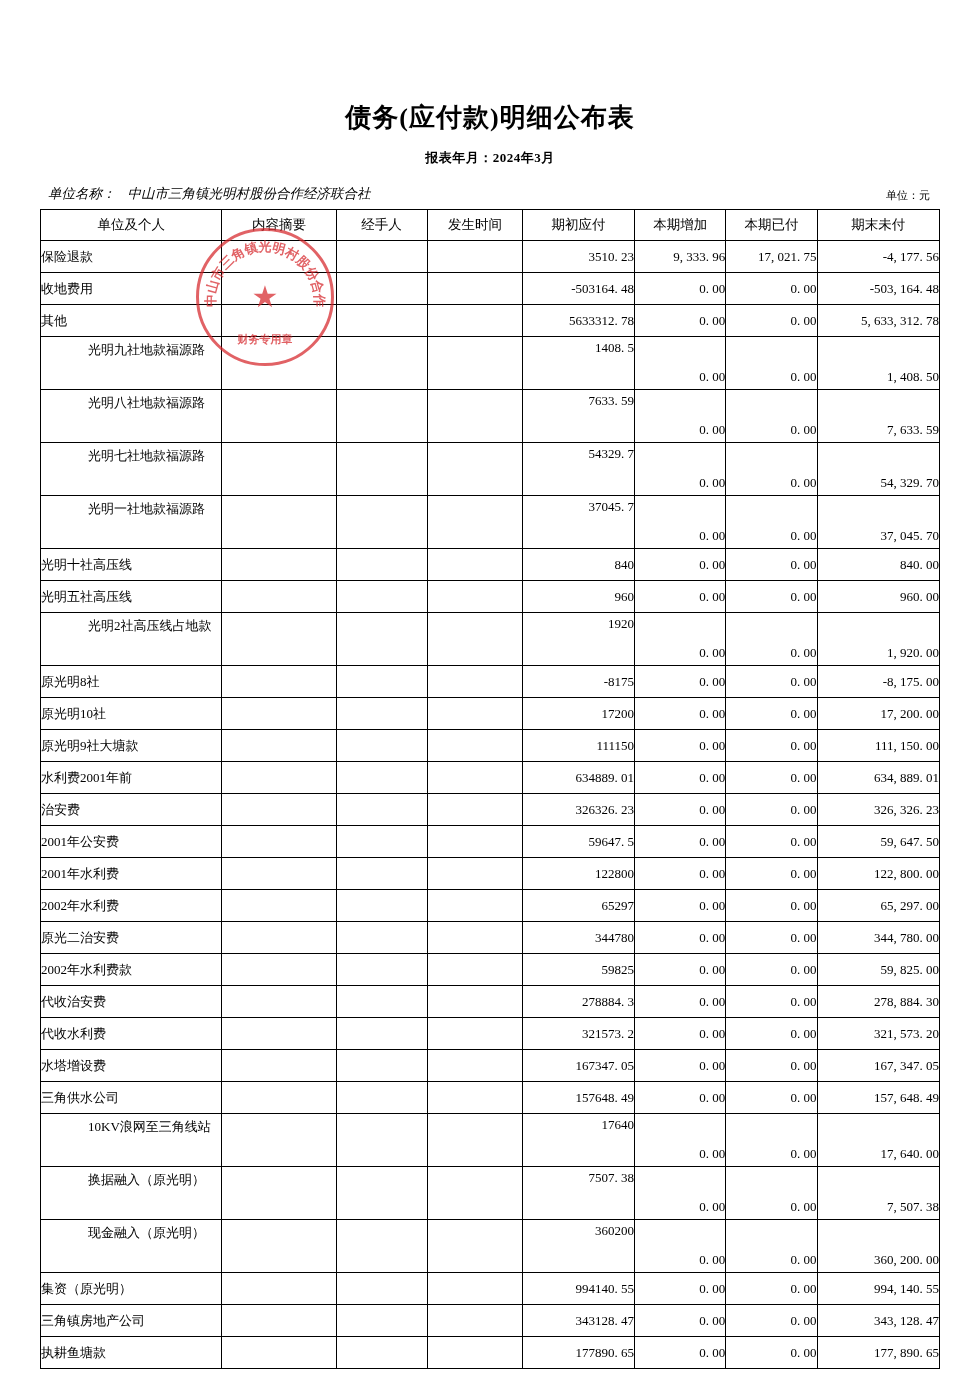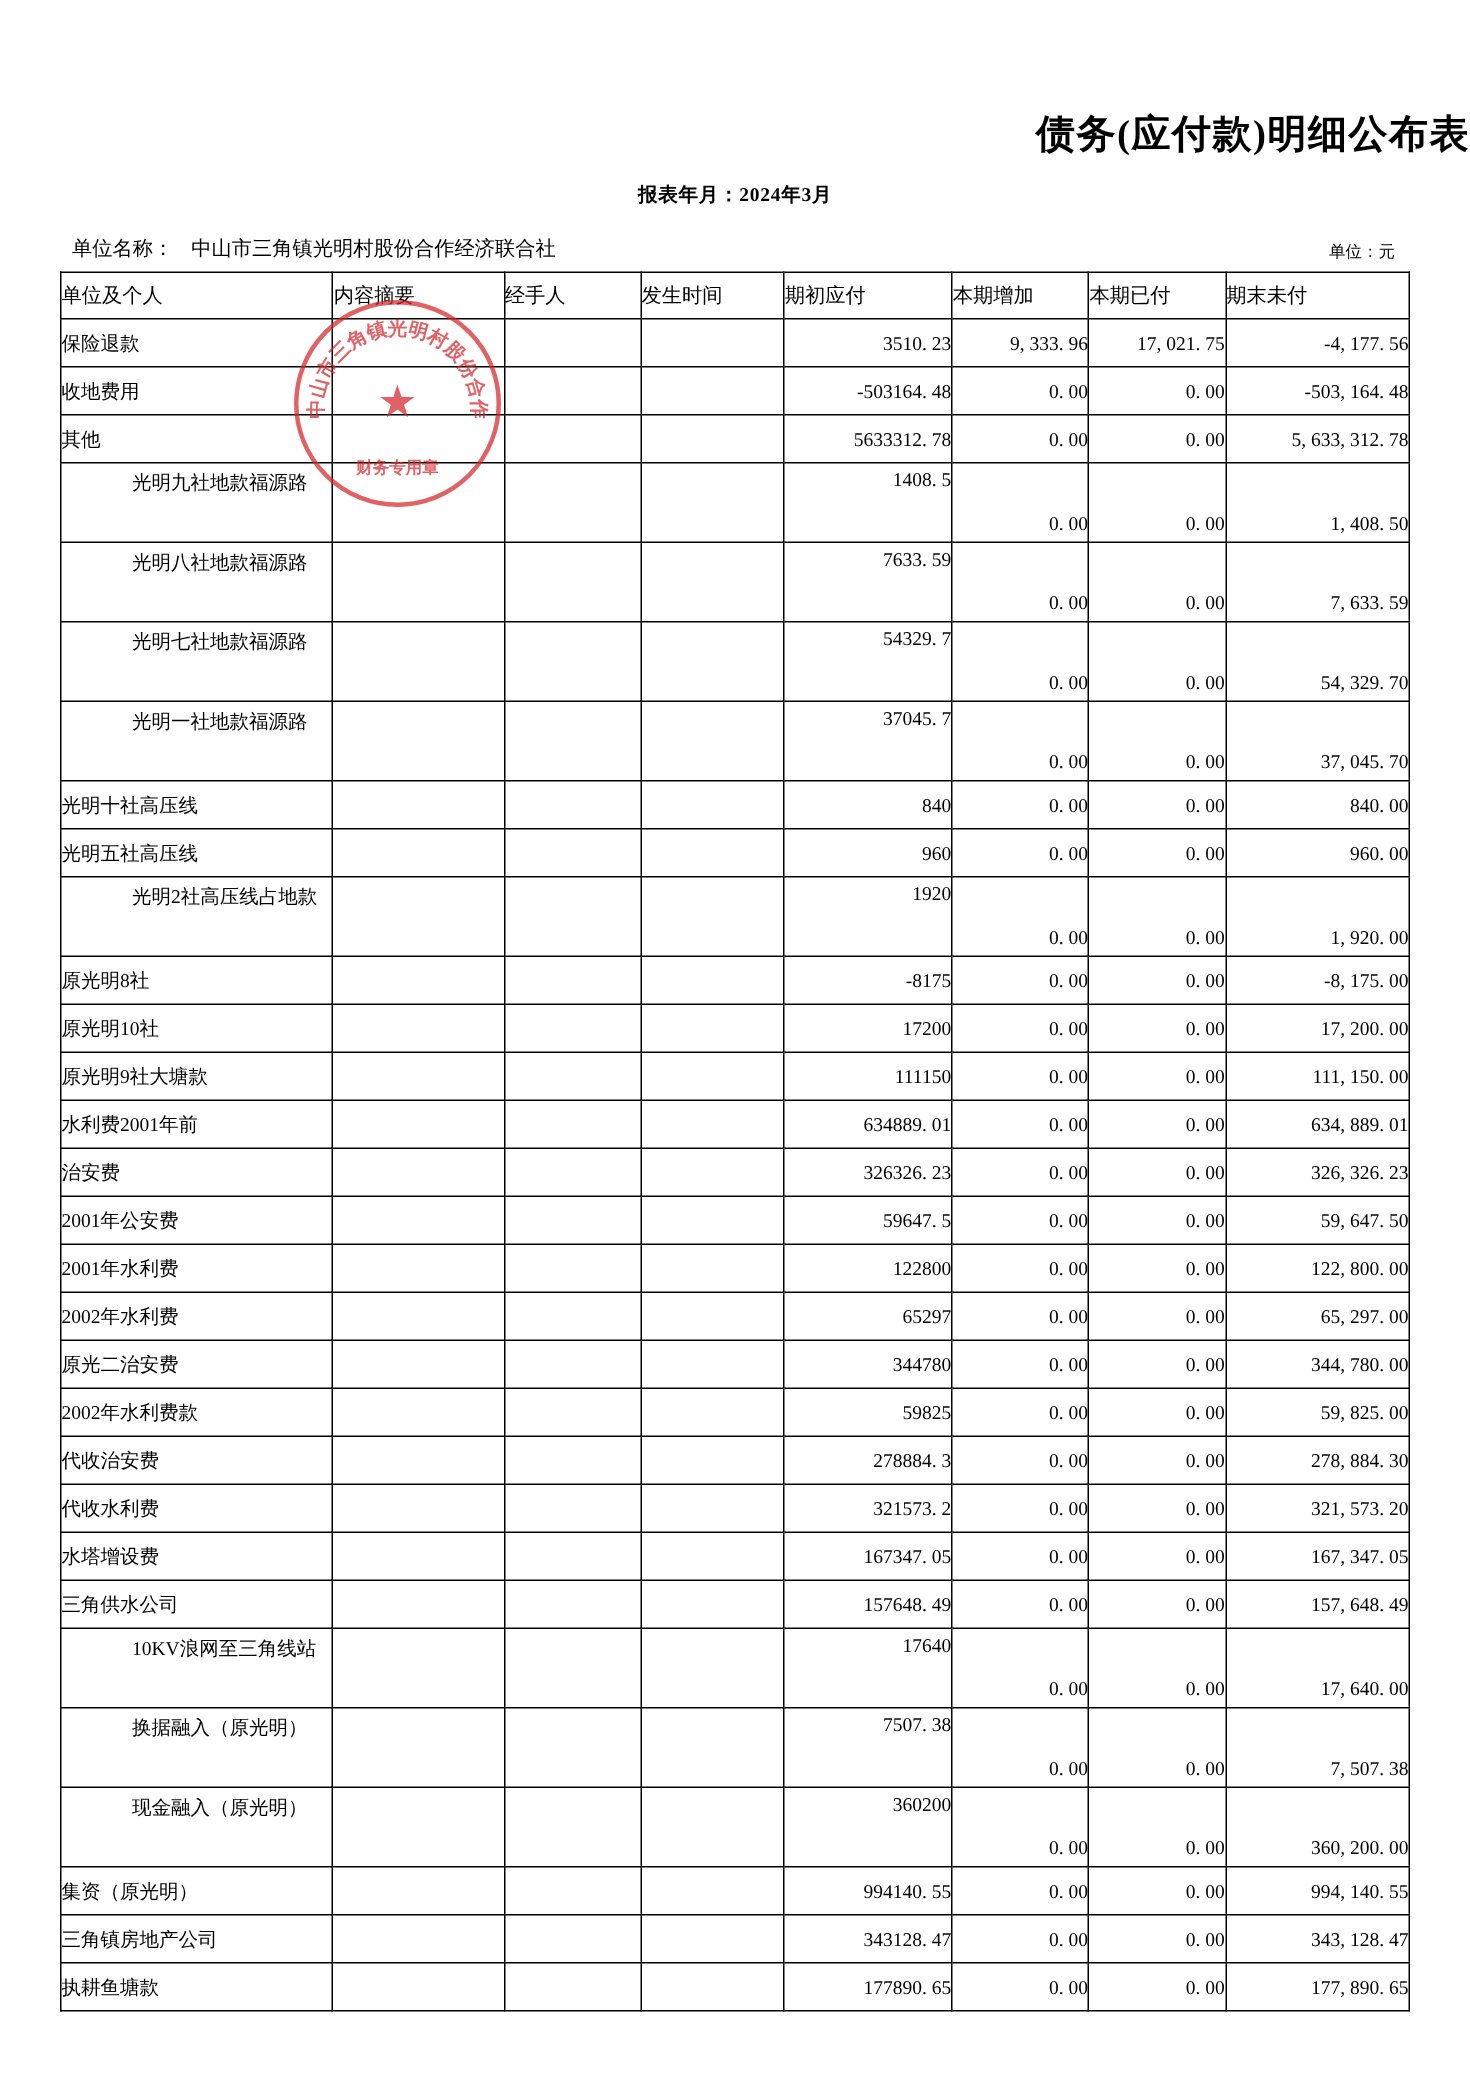--- a/index.html
+++ b/index.html
@@ -15,45 +15,46 @@
     position: relative;
     overflow: hidden;
   }
   .page {
     position: relative;
     width: 980px;
     height: 1384px;
     box-sizing: border-box;
   }
   .title {
-    text-align: right;
+    text-align: center;
     font-size: 26px;
     font-weight: bold;
     letter-spacing: 1px;
-    margin-top: 72px;
+    margin-top: 100px;
     font-family: "Liberation Serif", "DejaVu Serif", serif;
   }
   .subtitle {
     text-align: center;
     font-size: 13px;
     margin-top: 14px;
     letter-spacing: 0.5px;
     font-weight: bold;
   }
   .meta-row {
     display: flex;
     justify-content: space-between;
     align-items: flex-end;
     margin: 18px 30px 6px 48px;
     font-size: 13.5px;
   }
   .meta-left {
     display: flex;
     align-items: center;
     white-space: nowrap;
+    font-style: italic;
   }
   .meta-left .label { font-size: 13.5px; }
   .meta-left .value {
     margin-left: 12px;
     font-size: 13.5px;
   }
   .meta-right { font-size: 11px; margin-right: 20px; }
 
   table.main {
     border-collapse: collapse;
@@ -63,21 +64,21 @@
   }
   table.main td, table.main th {
     border: 1px solid #000;
     font-size: 13px;
     font-weight: normal;
     padding: 0;
     height: 31px;
     vertical-align: middle;
   }
   table.main thead th {
-    text-align: left;
+    text-align: center;
     height: 30px;
     font-size: 13.5px;
   }
   .c-name { width: 175px; }
   .c-summary { width: 110px; }
   .c-handler { width: 88px; }
   .c-time { width: 92px; }
   .c-open { width: 108px; }
   .c-add { width: 88px; }
   .c-paid { width: 88px; }

